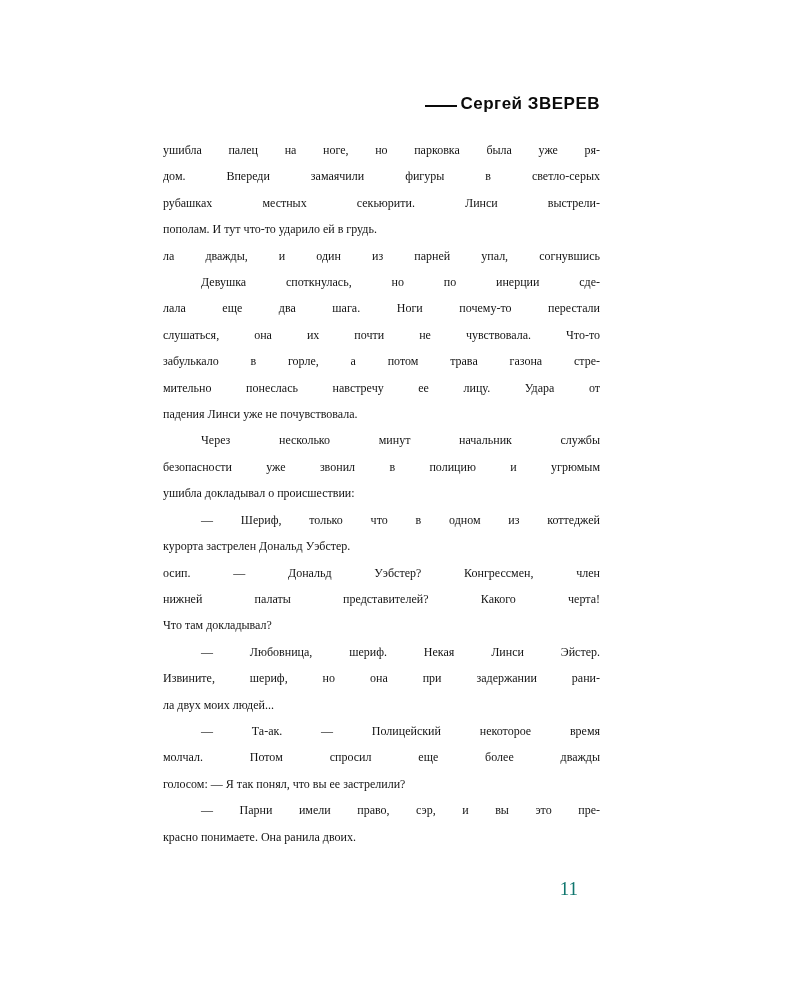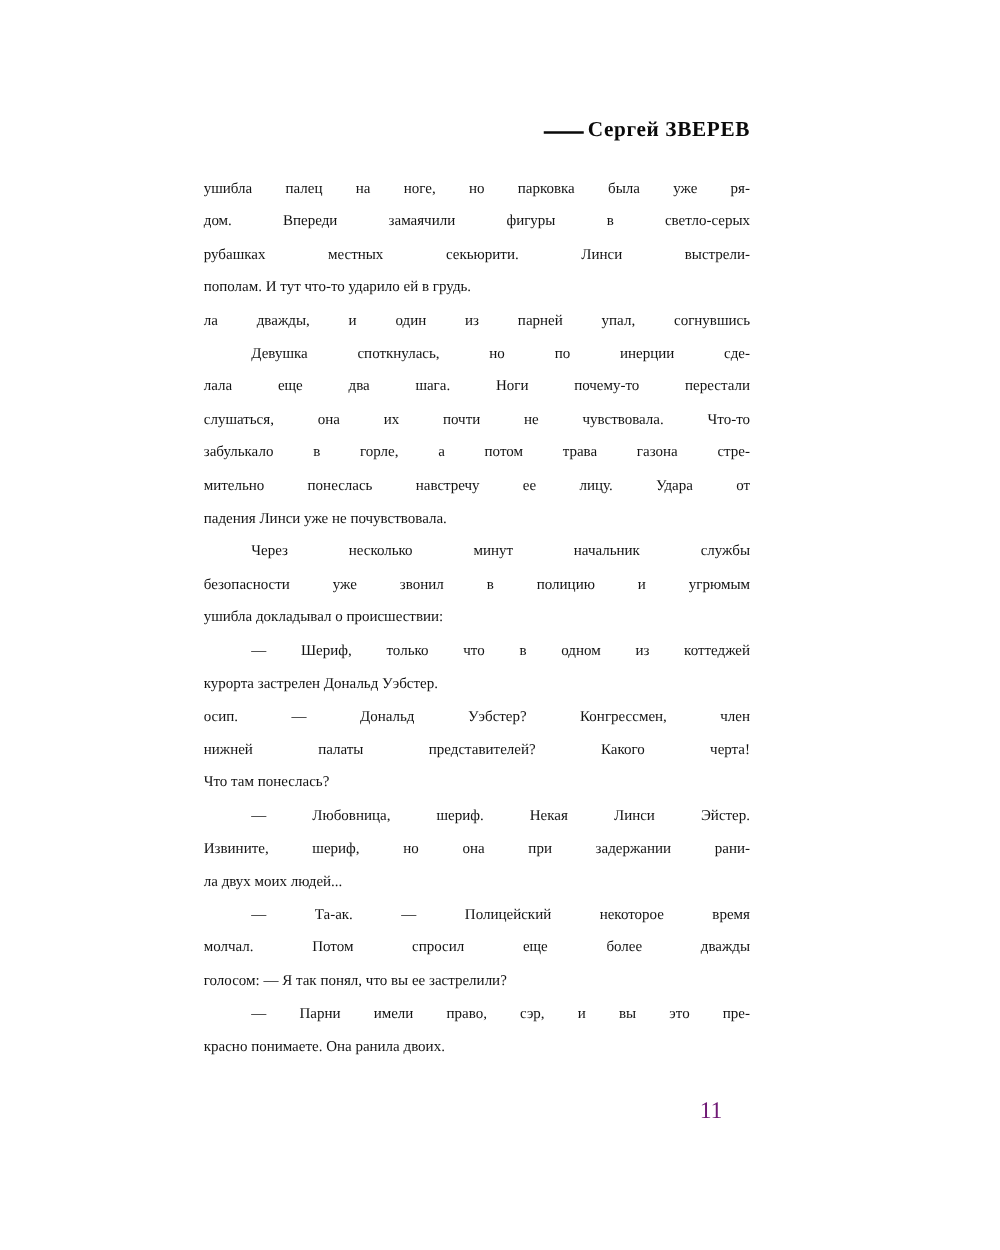--- a/index.html
+++ b/index.html
@@ -15,21 +15,21 @@
     color: #141414;
     font-family: "Liberation Serif", serif;
     overflow: hidden;
   }
   .running-header {
     position: absolute;
     top: 94px;
     left: 163px;
     width: 437px;
     text-align: right;
-    font-family: Liberation Serif, serif;
+    font-family: Liberation Sans, sans-serif;
     font-weight: bold;
     font-size: 17px;
     letter-spacing: 0.5px;
     color: #0a0a0a;
     white-space: nowrap;
   }
   .header-rule {
     display: inline-block;
     width: 32px;
     height: 2px;
@@ -61,21 +61,21 @@
   }
   .page-number {
     position: absolute;
     top: 878px;
     left: 163px;
     width: 427px;
     text-align: right;
     padding-right: 12px;
     box-sizing: border-box;
     font-size: 19px;
-    color: #701a75;
+    color: #0f766e;
   }
 </style>
 </head>
 <body>
 
 <div class="page">
 
   <div class="running-header">
     <span class="header-rule"></span><span>Сергей ЗВЕРЕВ</span>
   </div>
@@ -101,21 +101,21 @@
         <div class="line">безопасности уже звонил в полицию и угрюмым</div>
         <div class="line last">ушибла докладывал о происшествии:</div>
       </div>
       <div class="para">
         <div class="line indent">— Шериф, только что в одном из коттеджей</div>
         <div class="line last">курорта застрелен Дональд Уэбстер.</div>
       </div>
       <div class="para">
         <div class="line">осип. — Дональд Уэбстер? Конгрессмен, член</div>
         <div class="line">нижней палаты представителей? Какого черта!</div>
-        <div class="line last">Что там понеслась?</div>
+        <div class="line last">Что там докладывал?</div>
       </div>
       <div class="para">
         <div class="line indent">— Любовница, шериф. Некая Линси Эйстер.</div>
         <div class="line">Извините, шериф, но она при задержании рани-</div>
         <div class="line last">ла двух моих людей...</div>
       </div>
       <div class="para">
         <div class="line indent">— Та-ак. — Полицейский некоторое время</div>
         <div class="line">молчал. Потом спросил еще более дважды</div>
         <div class="line last">голосом: — Я так понял, что вы ее застрелили?</div>

